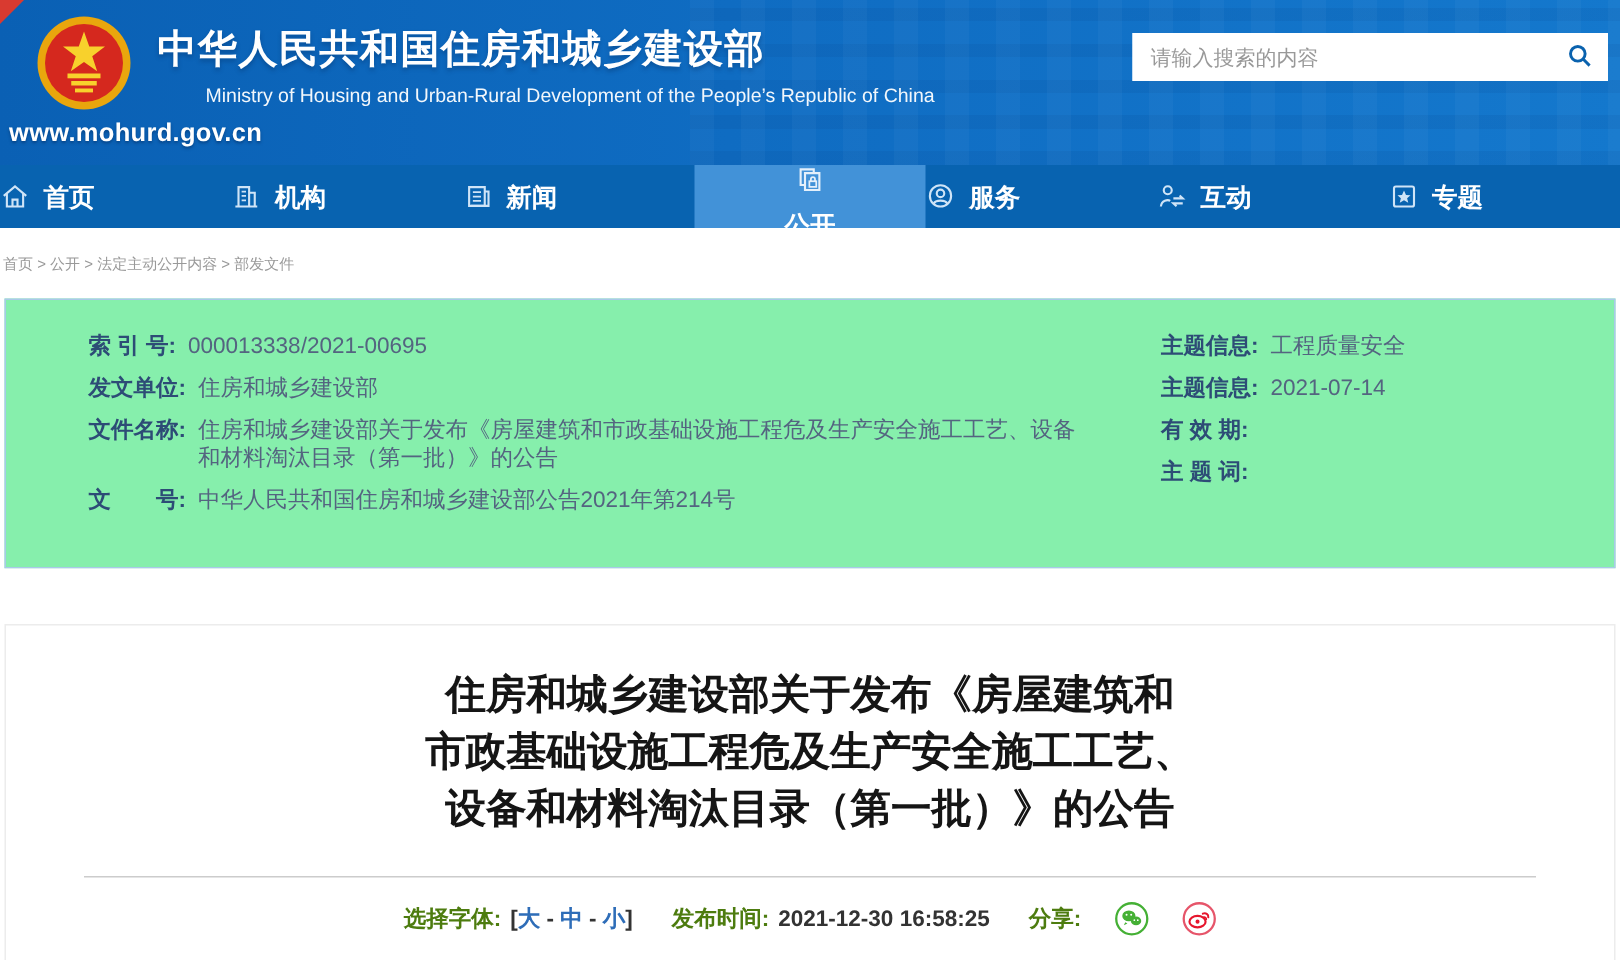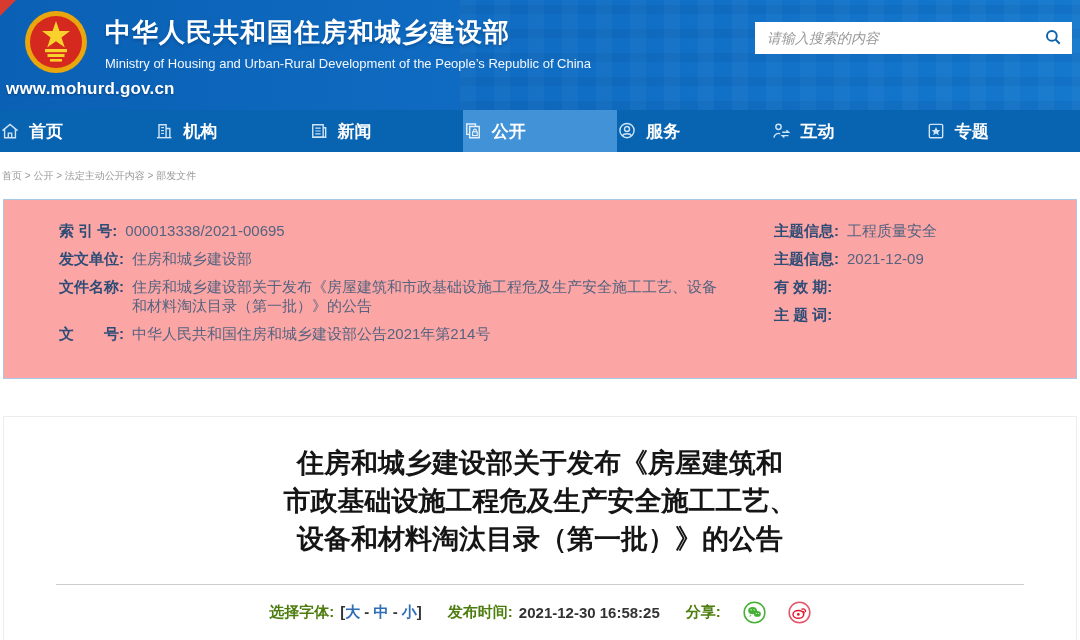--- a/index.html
+++ b/index.html
@@ -13,41 +13,41 @@
     background:
       repeating-linear-gradient(90deg, rgba(255,255,255,0.06) 0 16px, transparent 16px 34px),
       repeating-linear-gradient(0deg, rgba(9,70,140,0.25) 0 9px, transparent 9px 24px); }
   .corner-flag { position:absolute; left:0; top:0; width:0; height:0;
     border-top:16px solid #d93a30; border-right:16px solid transparent; }
   .emblem { position:absolute; left:22px; top:9px; }
   .site-url { position:absolute; left:6px; top:79px; color:#fff; font-weight:bold;
     font-size:17px; letter-spacing:.2px; text-shadow:0 1px 2px rgba(0,40,90,.5); }
   .hgroup { position:absolute; left:105px; top:15px; color:#fff; }
   .title-cn { font-size:26px; font-weight:bold; letter-spacing:1px; text-shadow:0 2px 3px rgba(0,40,90,.35); }
-  .title-en { font-size:13px; margin-top:6px; opacity:.95; }
+  .title-en { font-size:13px; margin-top:6px; opacity:.95;margin-left:32px; }
   .search { position:absolute; right:8px; top:22px; width:317px; height:32px; background:#fff;
     display:flex; align-items:center; }
   .search input { flex:1; border:0; outline:none; height:100%; padding:0 8px 0 12px;
-    font-size:14px; color:#333; font-family:inherit;font-style:italic; }
+    font-size:14px; color:#333; font-family:inherit; }
   .search input::placeholder { color:#999; }
   .search-btn { width:38px; height:100%; display:flex; align-items:center; justify-content:center;
     background:#fff; border:0; cursor:pointer; }
 
   
   .nav { display:flex; height:42px; background:#0863b0; }
   .nav-item { flex:1; display:flex; align-items:center; gap:9px;
     color:#fff; font-size:17px; font-weight:bold; cursor:pointer; }
-  .nav-item.active { background:#4292d8; }
+  .nav-item.active { background:#4292d8;flex-direction:column; }
   .nav-item svg { display:block; }
 
   
   .breadcrumb { padding:17px 0 16px 2px; font-size:10px; color:#999; background:#fff; }
 
   
-  .doc-box { margin:0 3px; border:1px solid #a9c9e9; background:#fca5a5;
+  .doc-box { margin:0 3px; border:1px solid #a9c9e9; background:#86efac;
     height:180px; padding:21px 18px 0 55px; display:flex; }
   .doc-col-left { width:660px; }
   .doc-col-right { flex:1; padding-left:55px; }
   .doc-row { display:flex; margin-bottom:9px; font-size:15px; line-height:19px; }
   .doc-label { color:#2d4c76; font-weight:bold; white-space:pre; flex:0 0 auto; }
   .doc-value { color:#546480; margin-left:8px; }
 
   .gap { height:37px; background:#fff; }
 
   
@@ -199,21 +199,21 @@
       <span class="doc-value">中华人民共和国住房和城乡建设部公告2021年第214号</span>
     </div>
   </div>
   <div class="doc-col-right">
     <div class="doc-row">
       <span class="doc-label">主题信息:</span>
       <span class="doc-value">工程质量安全</span>
     </div>
     <div class="doc-row">
       <span class="doc-label">主题信息:</span>
-      <span class="doc-value">2021-12-09</span>
+      <span class="doc-value">2021-07-14</span>
     </div>
     <div class="doc-row">
       <span class="doc-label">有 效 期:</span>
       <span class="doc-value"></span>
     </div>
     <div class="doc-row">
       <span class="doc-label">主 题 词:</span>
       <span class="doc-value"></span>
     </div>
   </div>

